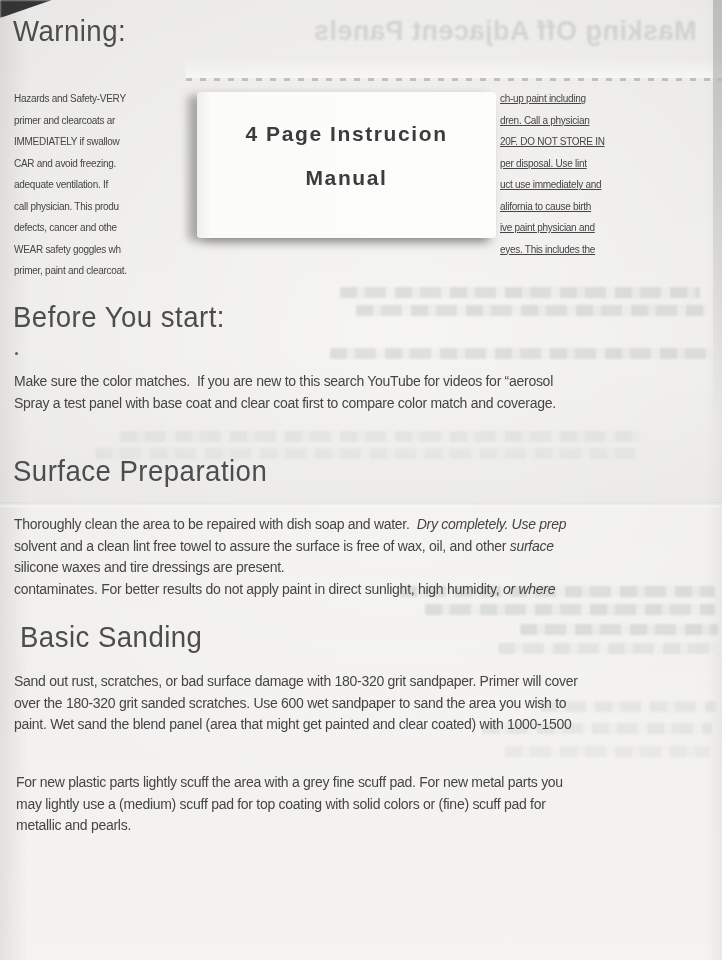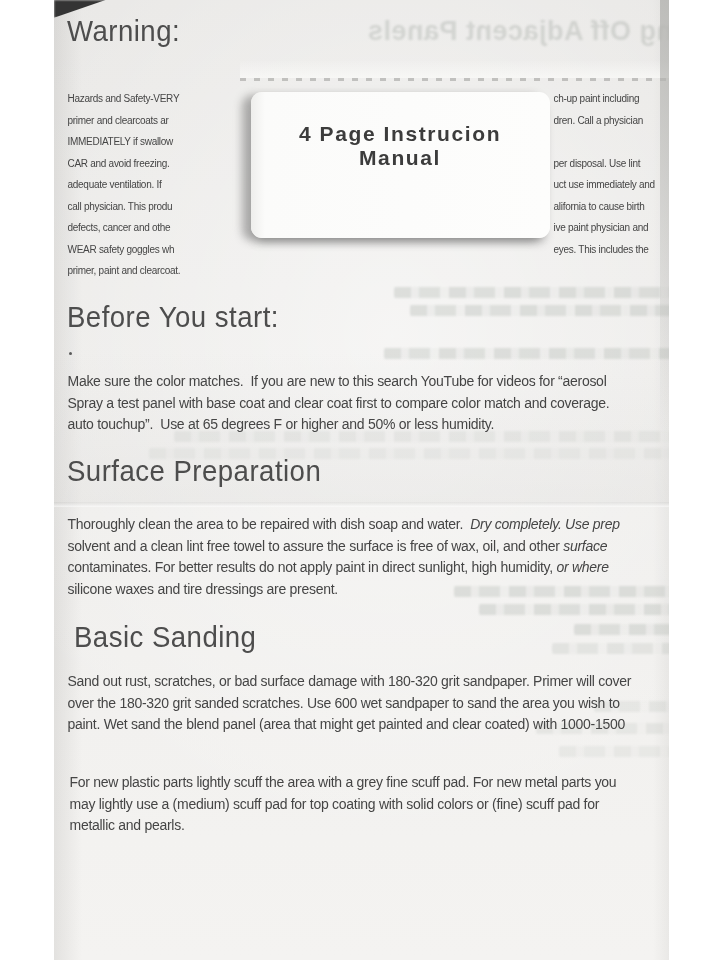--- a/index.html
+++ b/index.html
@@ -1,43 +1,43 @@
 <!DOCTYPE html>
 <html><head>
 <meta charset="utf-8">
 <style>
   html,body{margin:0;padding:0;background:#ffffff;}
   .paper{
-    position:relative;width:615px;height:960px;margin:0 auto;overflow:hidden;
+    position:relative;width:722px;height:960px;margin:0 auto;overflow:hidden;
     font-family:"Liberation Sans","DejaVu Sans",sans-serif;color:#454545;
     background:
       radial-gradient(120% 90% at 55% 35%, rgba(255,255,255,0.5), rgba(255,255,255,0) 60%),
       linear-gradient(90deg, rgba(110,108,105,0.13), rgba(110,108,105,0) 28px),
       linear-gradient(270deg, rgba(110,108,105,0.08), rgba(110,108,105,0) 16px),
       linear-gradient(180deg,#e9e8e6 0%,#edecea 40%,#f2f1ef 75%,#f4f3f1 100%);
   }
   .heading{
     position:absolute;font-size:30px;font-weight:400;color:#4d4d4d;
     transform:scaleX(0.92);transform-origin:left top;white-space:nowrap;letter-spacing:0.5px;
   }
   .body-line{white-space:pre;height:21.5px;line-height:21.5px;font-size:14px;letter-spacing:-0.28px;}
   .para{position:absolute;}
   
   .wline{position:relative;white-space:pre;height:21.5px;line-height:21.5px;font-size:10px;letter-spacing:-0.28px;}
-  .wr{position:absolute;left:486px;top:0;white-space:pre;}
+  .wr{position:absolute;left:486px;top:0;white-space:pre;text-decoration:underline;}
   
   .sticker{
     position:absolute;left:197px;top:92px;width:299px;height:146px;
     background:linear-gradient(90deg,#eeeeec 0px,#fbfbfa 14px,#fdfdfc 100%);
-    border-radius:11px;
+    border-radius:4px;
     box-shadow:-9px 3px 9px rgba(70,70,70,0.40), 0 9px 10px -5px rgba(100,100,100,0.45);
     text-align:center;color:#3c3c3c;
   }
   .sticker .l1{margin-top:30px;font-size:21px;font-weight:bold;letter-spacing:1.6px;}
-  .sticker .l2{font-size:21px;font-weight:bold;letter-spacing:1.6px;}
+  .sticker .l2{margin-top:20px;font-size:21px;font-weight:bold;letter-spacing:1.6px;}
   .perforation{
     position:absolute;left:186px;top:78px;width:536px;height:3px;
     background:repeating-linear-gradient(90deg, rgba(125,125,122,0.40) 0 6px, rgba(125,125,122,0) 6px 14px);
     filter:blur(0.4px);
   }
   .torn-strip{position:absolute;left:186px;top:60px;width:536px;height:18px;
     background:linear-gradient(180deg, rgba(250,250,248,0.0), rgba(250,250,248,0.75));}
   .overlap-edge{position:absolute;left:0;top:502px;width:722px;height:5px;
     background:linear-gradient(180deg, rgba(90,90,88,0.10), rgba(255,255,255,0.55));}
   .upper-sheet-tint{position:absolute;left:0;top:0;width:722px;height:502px;
@@ -81,21 +81,21 @@
   <div class="smudge" style="left:505px;top:746px;width:205px;opacity:.5;"></div>
 
   <div class="upper-sheet-tint"></div>
   <div class="overlap-edge"></div>
 
   <div class="heading" style="left:13px;top:14px;">Warning:</div>
 
   <div class="para" style="left:14px;top:88px;width:694px;">
     <div class="wline"><span>Hazards and Safety-VERY </span><span class="wr">ch-up paint including</span></div>
     <div class="wline"><span>primer and clearcoats ar</span><span class="wr">dren. Call a physician</span></div>
-    <div class="wline"><span>IMMEDIATELY if swallow</span></div>
+    <div class="wline"><span>IMMEDIATELY if swallow</span><span class="wr">20F. DO NOT STORE IN</span></div>
     <div class="wline"><span>CAR and avoid freezing. </span><span class="wr">per disposal. Use lint</span></div>
     <div class="wline"><span>adequate ventilation. If </span><span class="wr">uct use immediately and</span></div>
     <div class="wline"><span>call physician. This produ</span><span class="wr">alifornia to cause birth</span></div>
     <div class="wline"><span>defects, cancer and othe</span><span class="wr">ive paint physician and</span></div>
     <div class="wline"><span>WEAR safety goggles wh</span><span class="wr">eyes. This includes the</span></div>
     <div class="wline"><span>primer, paint and clearcoat.</span></div>
   </div>
 
   <div class="torn-strip"></div>
   <div class="perforation"></div>
@@ -104,30 +104,29 @@
     <div class="l1">4 Page Instrucion</div>
     <div class="l2">Manual</div>
   </div>
 
   <div class="heading" style="left:13px;top:300px;">Before You start:</div>
   <div class="stray-dot"></div>
 
   <div class="para" style="left:14px;top:371px;">
     <div class="body-line">Make sure the color matches.  If you are new to this search YouTube for videos for “aerosol</div>
     <div class="body-line">Spray a test panel with base coat and clear coat first to compare color match and coverage.</div>
-    <div class="body-line">auto touchup”.  Use at 65 degrees F or higher and 50% or less humidity.</div>
   </div>
 
   <div class="heading" style="left:13px;top:454px;">Surface Preparation</div>
 
   <div class="para" style="left:14px;top:514px;">
     <div class="body-line"><span>Thoroughly clean the area to be repaired with dish soap and water.  </span><i>Dry completely. Use prep</i></div>
     <div class="body-line"><span>solvent and a clean lint free towel to assure the surface is free of wax, oil, and other </span><i>surface</i></div>
+    <div class="body-line"><span>silicone waxes and tire dressings are present.</span><i></i></div>
     <div class="body-line"><span>contaminates. For better results do not apply paint in direct sunlight, high humidity, </span><i>or where</i></div>
-    <div class="body-line"><span>silicone waxes and tire dressings are present.</span><i></i></div>
   </div>
 
   <div class="heading" style="left:20px;top:620px;">Basic Sanding</div>
 
   <div class="para" style="left:14px;top:671px;">
     <div class="body-line">Sand out rust, scratches, or bad surface damage with 180-320 grit sandpaper. Primer will cover</div>
     <div class="body-line">over the 180-320 grit sanded scratches. Use 600 wet sandpaper to sand the area you wish to</div>
     <div class="body-line">paint. Wet sand the blend panel (area that might get painted and clear coated) with 1000-1500</div>
   </div>
 

